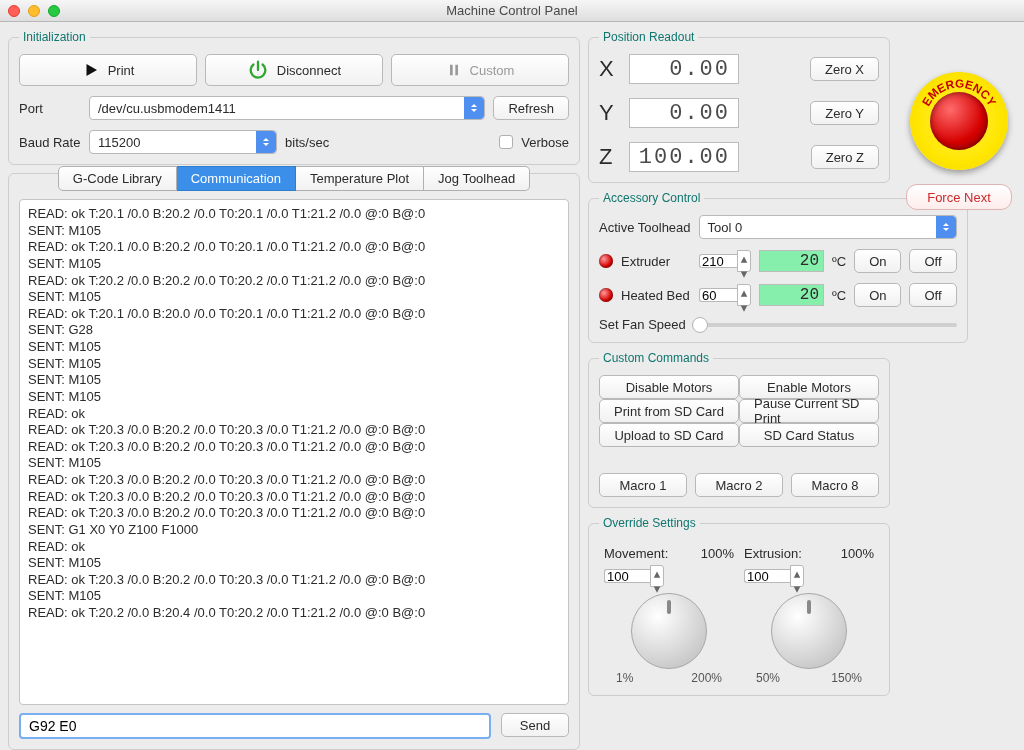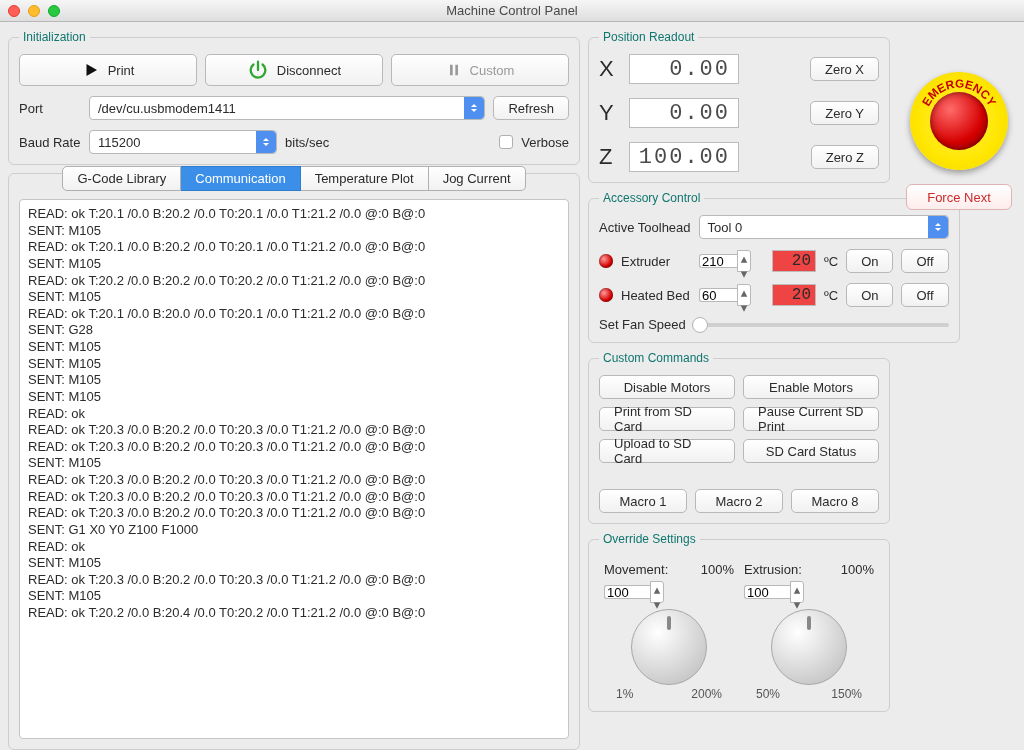--- a/index.html
+++ b/index.html
@@ -130,25 +130,25 @@
     font-family:"Courier New", monospace; font-size:22px; letter-spacing:2px;
     text-align:right; padding:2px 8px 0 0; color:#4a4a4a;
     font-variant-numeric: tabular-nums;
   }
   .accessory .arow{ display:flex; align-items:center; gap:8px; margin-bottom:10px; }
   .led { width:14px; height:14px; border-radius:50%; background:radial-gradient(circle at 35% 35%,#ff9a9a,#d40000 60%,#7b0000); box-shadow:inset 0 0 2px rgba(0,0,0,.6); }
   .spin{ display:flex; align-items:center; }
   .spin input{ width:38px; height:14px; border:1px solid #b8b8b8; border-right:none; border-radius:3px 0 0 3px; padding-right:4px; font:inherit; }
   .steppers{ width:14px; height:22px; border:1px solid #b8b8b8; border-radius:0 3px 3px 0; background:#fff; display:flex; flex-direction:column; }
   .steppers div{ flex:1; display:flex; align-items:center; justify-content:center; color:#666; }
-  .tempdisp{ width:44px; height:22px; border:1px solid #bcbcbc; background:#ef4444; font-family:"Courier New",monospace; font-size:16px; text-align:right; padding:1px 4px 0 0;margin-left:13px; }
+  .tempdisp{ width:65px; height:22px; border:1px solid #bcbcbc; background:#86efac; font-family:"Courier New",monospace; font-size:16px; text-align:right; padding:1px 4px 0 0; }
   .sliderrow{ display:flex; align-items:center; gap:6px; }
   .slider{ flex:1; height:4px; border-radius:2px; background:#cfcfcf; position:relative; }
   .slider .thumb{ position:absolute; top:-6px; left:0%; width:16px; height:16px; border-radius:50%; background:#fff; border:1px solid #b4b4b4; }
-  .cmdgrid{ display:grid; grid-template-columns:1fr 1fr; gap:8px; }
+  .cmdgrid{ display:grid; grid-template-columns:1fr 1fr; }
   .cmdgrid .btn{ width:100%; }
   .macros { display:grid; grid-template-columns:1fr 1fr 1fr; gap:8px; margin-top:26px; }
   
   .override{ display:flex; justify-content:space-around; padding-top:6px; }
   .ovr{ width:130px; text-align:center; }
   .ovr .hdr{ display:flex; align-items:center; justify-content:space-between; margin-bottom:4px; gap:6px; }
   .knob{ width:76px; height:76px; margin:6px auto 2px; border-radius:50%;
     background:radial-gradient(circle at 35% 30%,#ffffff,#d8d8d8 55%,#b8b8b8);
     border:1px solid #a8a8a8; position:relative; }
   .knob .mark{ position:absolute; left:50%; top:6px; width:4px; height:14px; background:#888; border-radius:2px; transform:translateX(-50%); }
@@ -161,21 +161,21 @@
     display:flex; align-items:center; justify-content:center; position:relative;
     box-shadow:0 3px 6px rgba(0,0,0,.35);
   }
   .estop::after{
     content:""; position:absolute; width:58px; height:58px; border-radius:50%;
     background:radial-gradient(circle at 35% 30%,#ff6b6b,#d60000 60%,#8b0000);
     box-shadow:inset 0 0 6px rgba(0,0,0,.5);
   }
   .estop svg{ position:absolute; width:98px; height:98px; }
   .forcenext{
-    width:106px; height:26px; border:1px solid #e0b4b4; border-radius:6px;
+    width:106px; height:26px; border:1px solid #e0b4b4; border-radius:11px;
     background:linear-gradient(#fff,#fdecec); color:#cc2a2a;
     display:flex; align-items:center; justify-content:center; cursor:pointer;
   }
 </style>
 </head>
 <body>
 
 <div class="titlebar">
   <div class="traffic">
     <div class="tl close"></div>
@@ -235,21 +235,21 @@
         <span class="checkbox"></span>
         <span>Verbose</span>
       </div>
     </fieldset>
 
     <div class="tabbox">
       <div class="tabs">
         <div class="tab">G-Code Library</div>
         <div class="tab active">Communication</div>
         <div class="tab">Temperature Plot</div>
-        <div class="tab">Jog Current</div>
+        <div class="tab">Jog Toolhead</div>
       </div>
       <div class="console-wrap">
         <div class="console" id="console">
             <div>READ: ok T:20.1 /0.0 B:20.2 /0.0 T0:20.1 /0.0 T1:21.2 /0.0 @:0 B@:0</div>
             <div>SENT: M105</div>
             <div>READ: ok T:20.1 /0.0 B:20.2 /0.0 T0:20.1 /0.0 T1:21.2 /0.0 @:0 B@:0</div>
             <div>SENT: M105</div>
             <div>READ: ok T:20.2 /0.0 B:20.2 /0.0 T0:20.2 /0.0 T1:21.2 /0.0 @:0 B@:0</div>
             <div>SENT: M105</div>
             <div>READ: ok T:20.1 /0.0 B:20.0 /0.0 T0:20.1 /0.0 T1:21.2 /0.0 @:0 B@:0</div>
@@ -265,20 +265,24 @@
             <div>READ: ok T:20.3 /0.0 B:20.2 /0.0 T0:20.3 /0.0 T1:21.2 /0.0 @:0 B@:0</div>
             <div>READ: ok T:20.3 /0.0 B:20.2 /0.0 T0:20.3 /0.0 T1:21.2 /0.0 @:0 B@:0</div>
             <div>READ: ok T:20.3 /0.0 B:20.2 /0.0 T0:20.3 /0.0 T1:21.2 /0.0 @:0 B@:0</div>
             <div>SENT: G1 X0 Y0 Z100 F1000</div>
             <div>READ: ok</div>
             <div>SENT: M105</div>
             <div>READ: ok T:20.3 /0.0 B:20.2 /0.0 T0:20.3 /0.0 T1:21.2 /0.0 @:0 B@:0</div>
             <div>SENT: M105</div>
             <div>READ: ok T:20.2 /0.0 B:20.4 /0.0 T0:20.2 /0.0 T1:21.2 /0.0 @:0 B@:0</div>
           </div>
+        <div class="sendrow">
+          <input type="text" value="G92 E0" style="">
+          <div class="btn">Send</div>
+        </div>
       </div>
     </div>
   </div>
 
   <div class="col-mid">
     <fieldset>
       <legend>Position Readout</legend>
       <div class="posrow">
         <div class="axis">X</div>
         <div class="readout">0.00</div>

